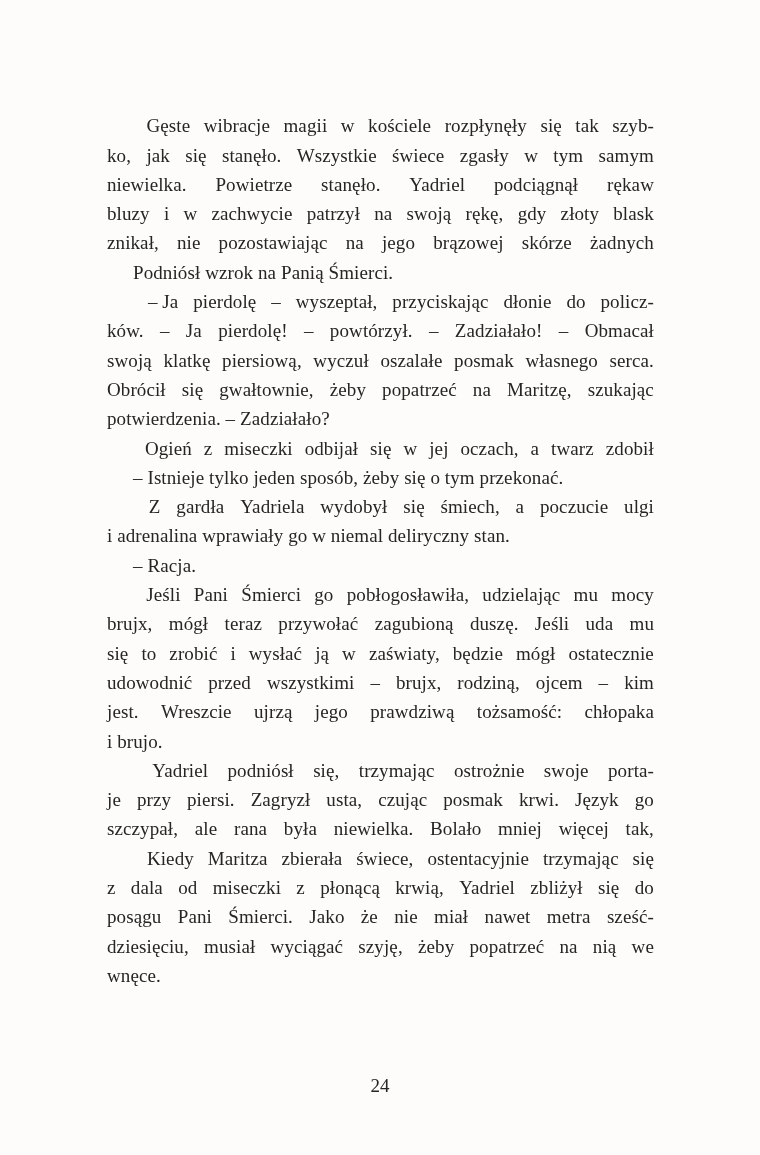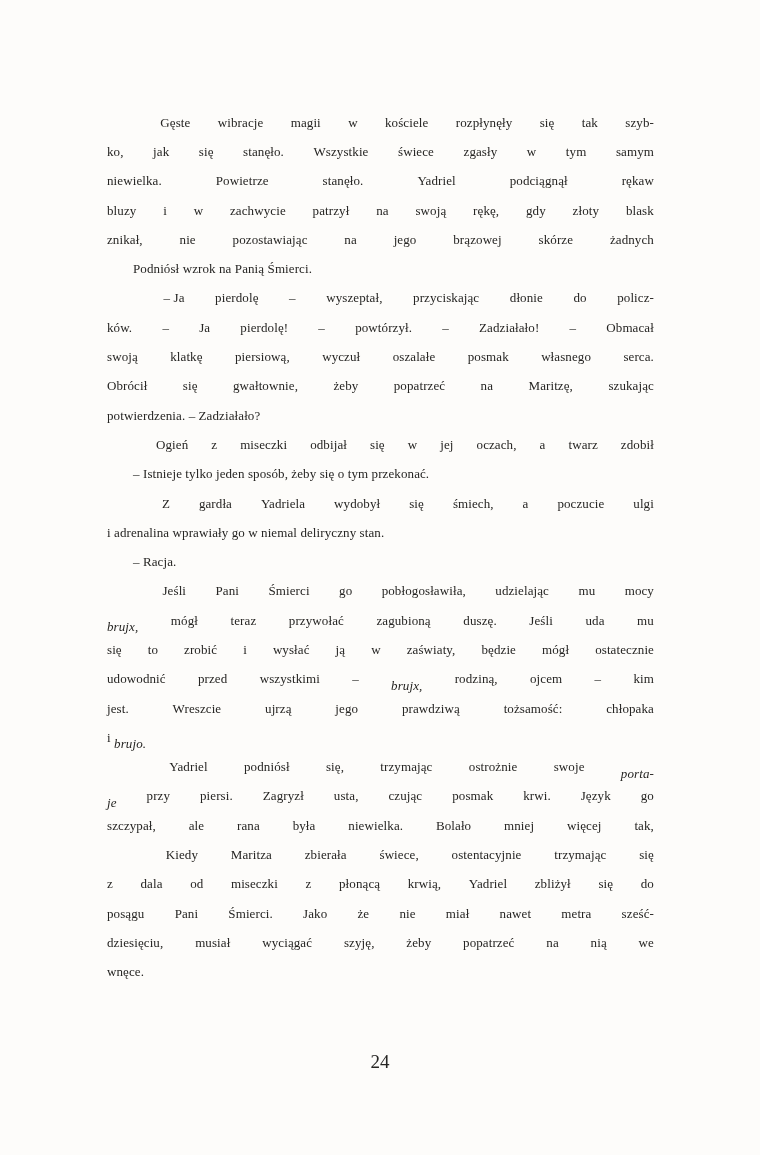--- a/index.html
+++ b/index.html
@@ -21,49 +21,48 @@
   .textblock {
     position: absolute;
     left: 107px;
     top: 108px;
     width: 547px;
   }
   
   .line {
     display: flex;
     height: 29.3px;
-    align-items: center;
-    font-size: 13px;
+    align-items: flex-end;
+    font-size: 19px;
     color: #262523;
     white-space: pre;
     letter-spacing: 0.1px;
   }
   .line > .seg {
     white-space: pre;
   }
   
   .line.just {
     justify-content: space-between;
   }
   .line.flush {
     justify-content: flex-start;
   }
   .indent {
     display: inline-block;
     width: 26px;
     flex: 0 0 26px;
   }
   .it {
-    font-style: italic;
     margin-top: 13px;
   }
   .folio {
     position: absolute;
     left: 0;
-    top: 1051px;
+    top: 1075px;
     width: 760px;
     text-align: center;
     font-size: 19px;
     color: #262523;
     font-family: "Liberation Serif", "DejaVu Serif", serif;
   }
 </style>
 </head>
 <body>
 

